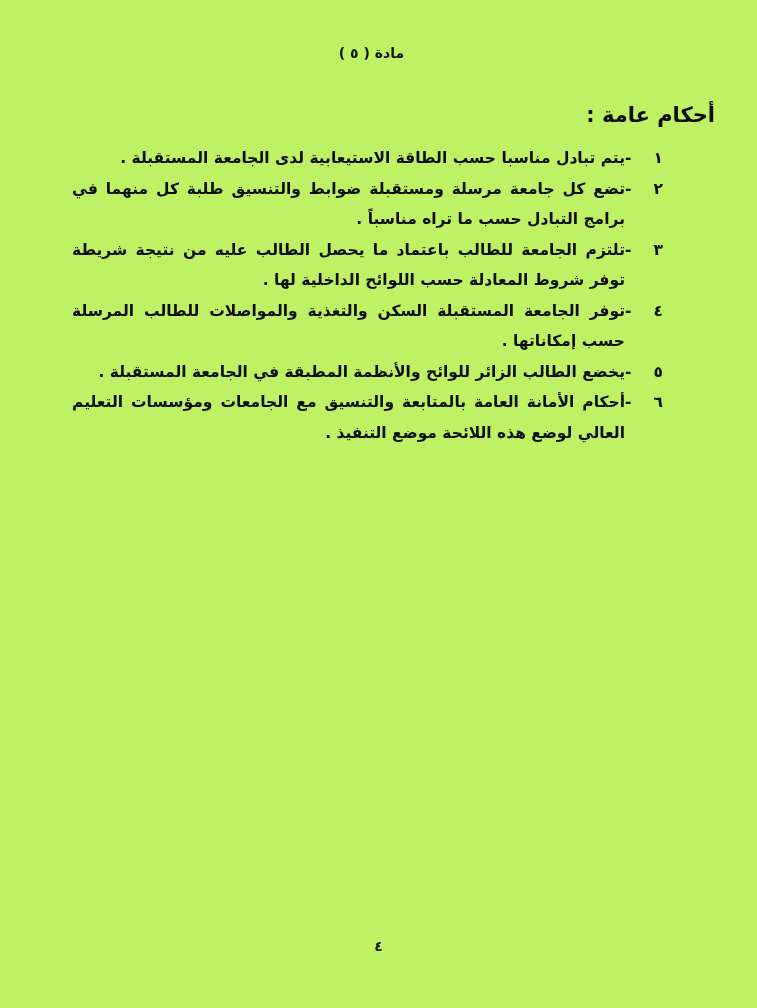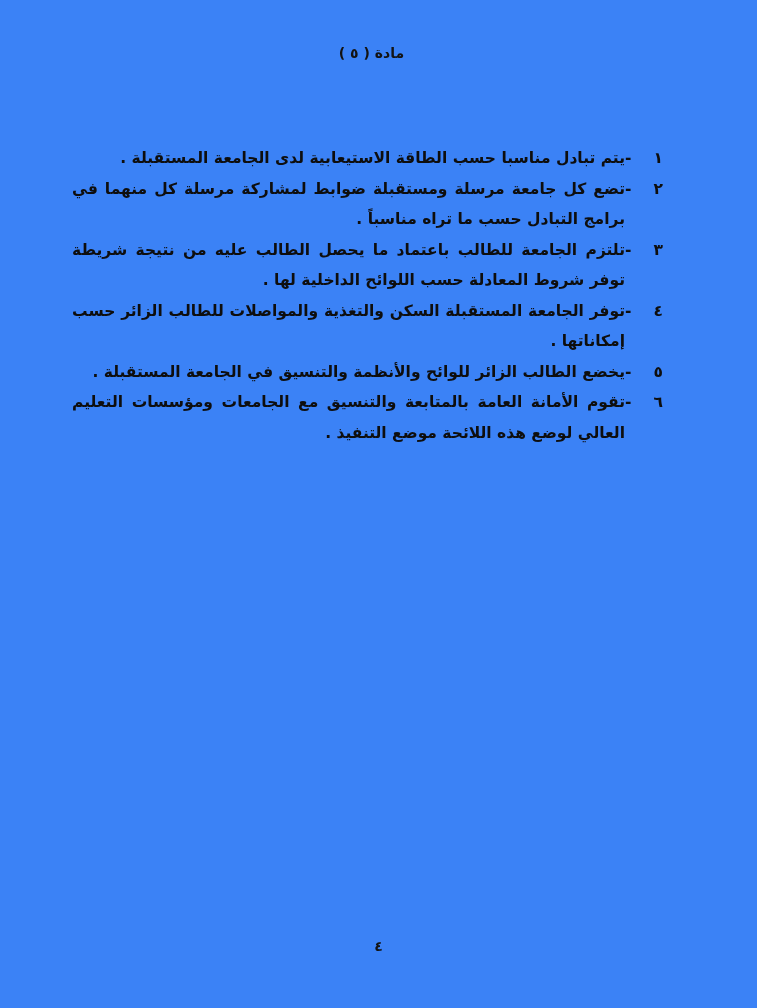--- a/index.html
+++ b/index.html
@@ -8,21 +8,21 @@
     background: #fdfdfc;
     color: #101010;
     font-family: "DejaVu Sans", sans-serif;
     position: relative;
     overflow: hidden;
   }
   .page {
     position: absolute;
     inset: 0;
     direction: rtl;
-    background: #3b82f6;
+    background: #bef264;
   }
   .doc-header {
     position: absolute;
     top: 45px;
     left: 0;
     right: 14px;
     text-align: center;
     font-size: 14px;
     font-weight: 700;
     letter-spacing: 1px;
@@ -74,68 +74,69 @@
     color: #131313;
   }
 </style>
 </head>
 <body>
 
 <div class="page">
 
   <div class="doc-header">مادة ( ٥ )</div>
 
+  <h1 class="section-title">أحكام عامة :</h1>
 
   <ol class="clauses">
 
     <li class="clause">
       <span class="clause-marker">
         <span>١</span>
         <span>-</span>
       </span>
       <span class="clause-text">يتم تبادل مناسبا حسب الطاقة الاستيعابية لدى الجامعة المستقبلة .</span>
     </li>
 
     <li class="clause">
       <span class="clause-marker">
         <span>٢</span>
         <span>-</span>
       </span>
-      <span class="clause-text">تضع كل جامعة مرسلة ومستقبلة ضوابط لمشاركة مرسلة كل منهما في برامج التبادل حسب ما تراه مناسباً .</span>
+      <span class="clause-text">تضع كل جامعة مرسلة ومستقبلة ضوابط والتنسيق طلبة كل منهما في برامج التبادل حسب ما تراه مناسباً .</span>
     </li>
 
     <li class="clause">
       <span class="clause-marker">
         <span>٣</span>
         <span>-</span>
       </span>
       <span class="clause-text">تلتزم الجامعة للطالب باعتماد ما يحصل الطالب عليه من نتيجة شريطة توفر شروط المعادلة حسب اللوائح الداخلية لها .</span>
     </li>
 
     <li class="clause">
       <span class="clause-marker">
         <span>٤</span>
         <span>-</span>
       </span>
-      <span class="clause-text">توفر الجامعة المستقبلة السكن والتغذية والمواصلات للطالب الزائر حسب إمكاناتها .</span>
+      <span class="clause-text">توفر الجامعة المستقبلة السكن والتغذية والمواصلات للطالب المرسلة حسب إمكاناتها .</span>
     </li>
 
     <li class="clause">
       <span class="clause-marker">
         <span>٥</span>
         <span>-</span>
       </span>
-      <span class="clause-text">يخضع الطالب الزائر للوائح والأنظمة والتنسيق في الجامعة المستقبلة .</span>
+      <span class="clause-text">يخضع الطالب الزائر للوائح والأنظمة المطبقة في الجامعة المستقبلة .</span>
     </li>
 
     <li class="clause">
       <span class="clause-marker">
         <span>٦</span>
         <span>-</span>
       </span>
-      <span class="clause-text">تقوم الأمانة العامة بالمتابعة والتنسيق مع الجامعات ومؤسسات التعليم العالي لوضع هذه اللائحة موضع التنفيذ .</span>
+      <span class="clause-text">أحكام الأمانة العامة بالمتابعة والتنسيق مع الجامعات ومؤسسات التعليم العالي لوضع هذه اللائحة موضع التنفيذ .</span>
     </li>
 
   </ol>
 
   <div class="page-number">٤</div>
 
 </div>
 
 </body></html>

